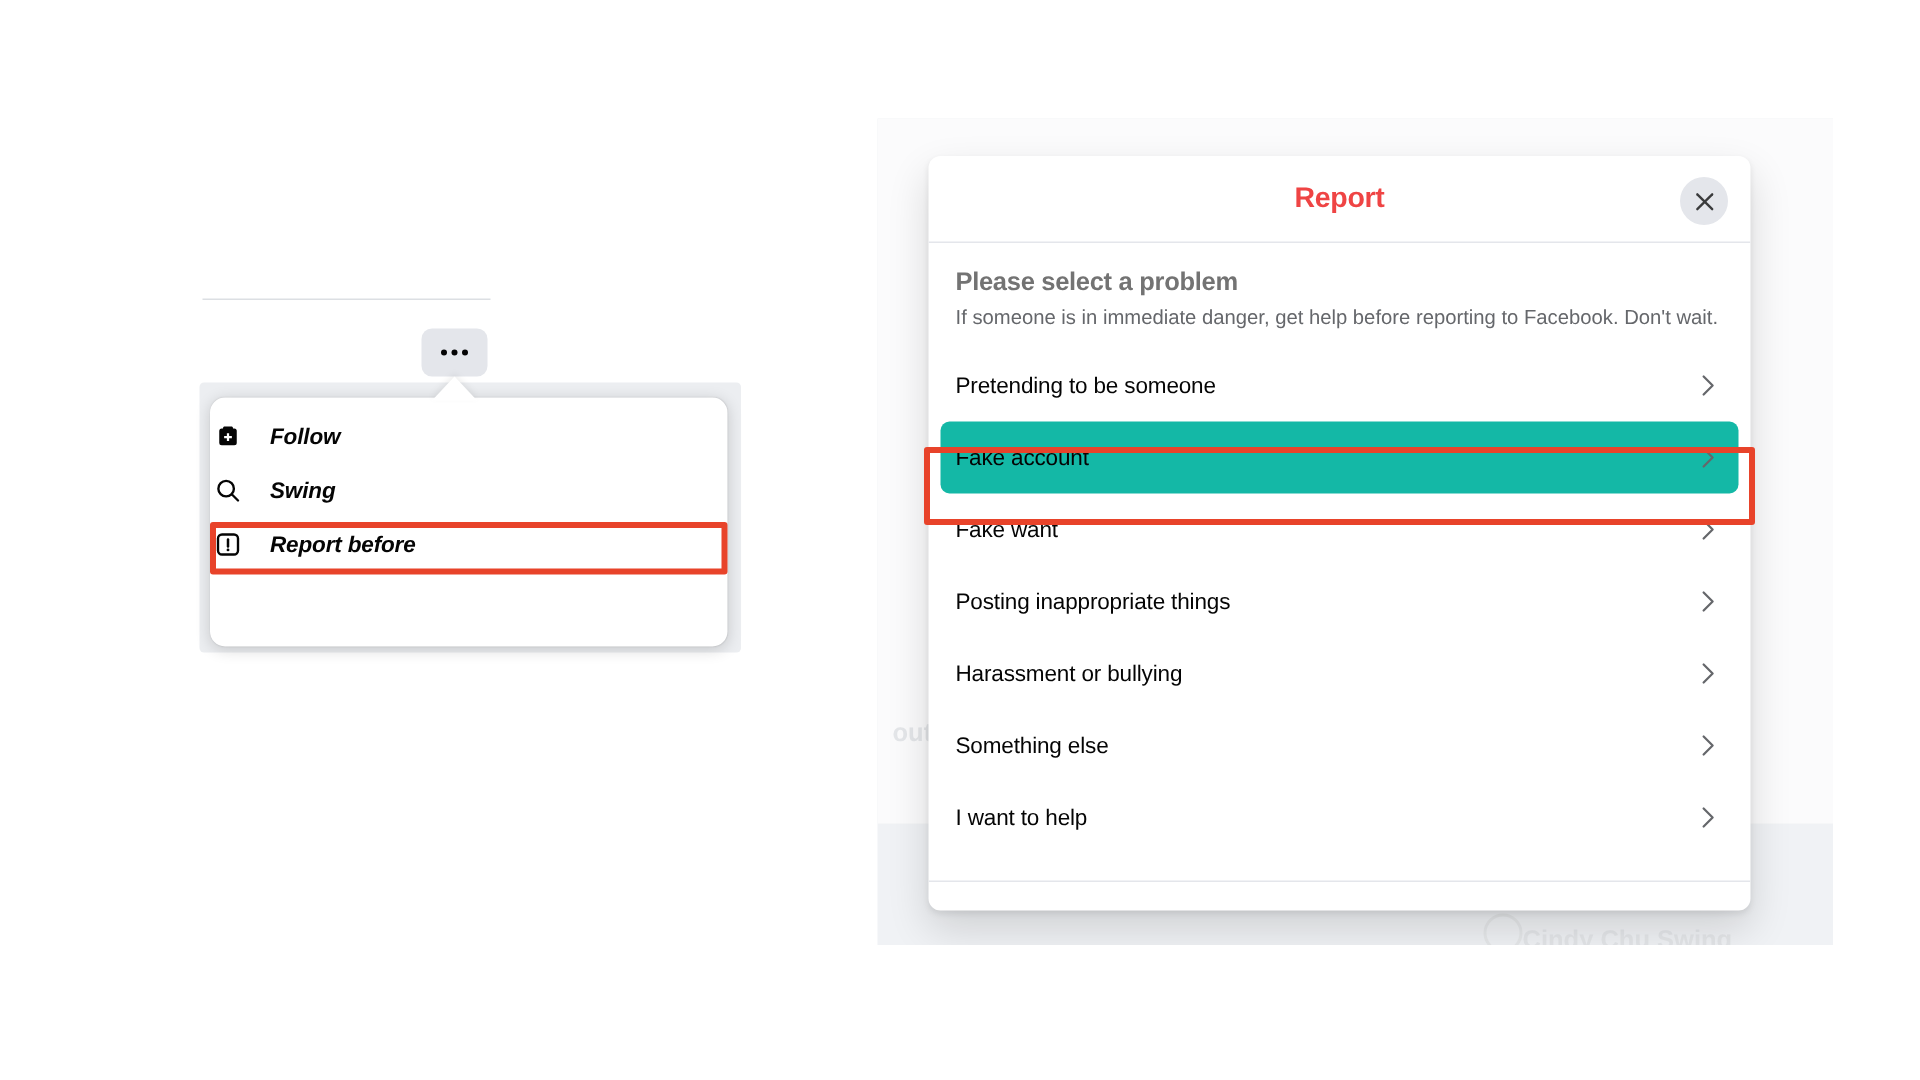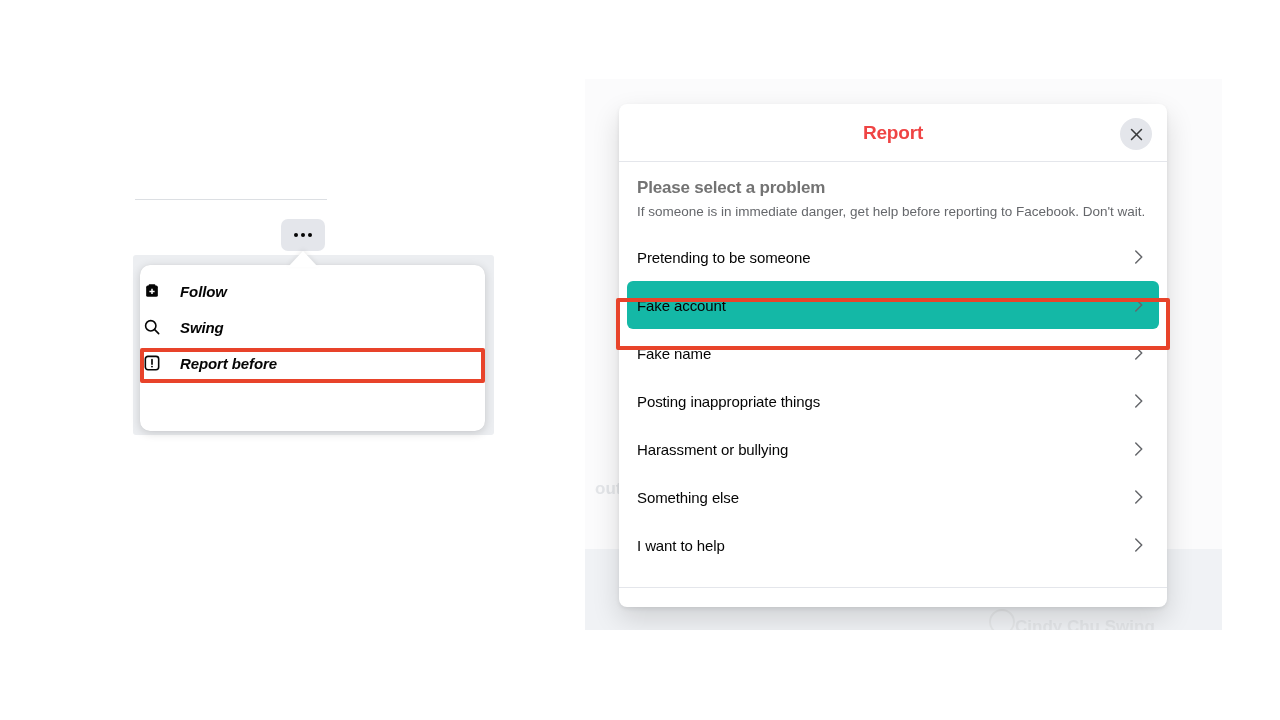--- a/index.html
+++ b/index.html
@@ -358,21 +358,21 @@
         </div>
 
         <div class="option-row selected">
           <span class="option-label">Fake account</span>
           <svg class="chev" viewBox="0 0 24 24" aria-hidden="true">
             <polyline points="9,4 17,12 9,20" fill="none" stroke="#65676b" stroke-width="2" stroke-linecap="round" stroke-linejoin="round"></polyline>
           </svg>
         </div>
 
         <div class="option-row">
-          <span class="option-label">Fake name</span>
+          <span class="option-label">Fake want</span>
           <svg class="chev" viewBox="0 0 24 24" aria-hidden="true">
             <polyline points="9,4 17,12 9,20" fill="none" stroke="#65676b" stroke-width="2" stroke-linecap="round" stroke-linejoin="round"></polyline>
           </svg>
         </div>
 
         <div class="option-row">
           <span class="option-label">Posting inappropriate things</span>
           <svg class="chev" viewBox="0 0 24 24" aria-hidden="true">
             <polyline points="9,4 17,12 9,20" fill="none" stroke="#65676b" stroke-width="2" stroke-linecap="round" stroke-linejoin="round"></polyline>
           </svg>

